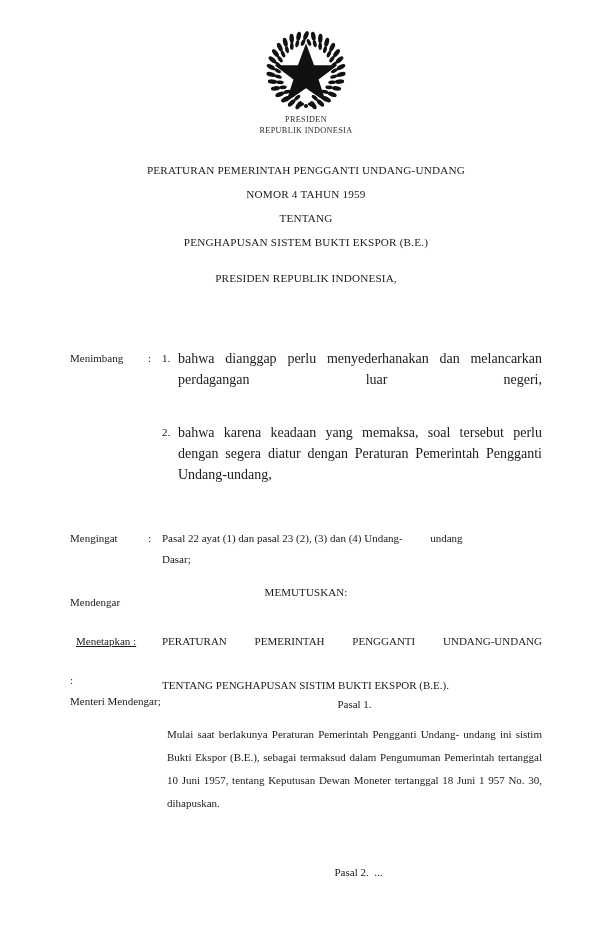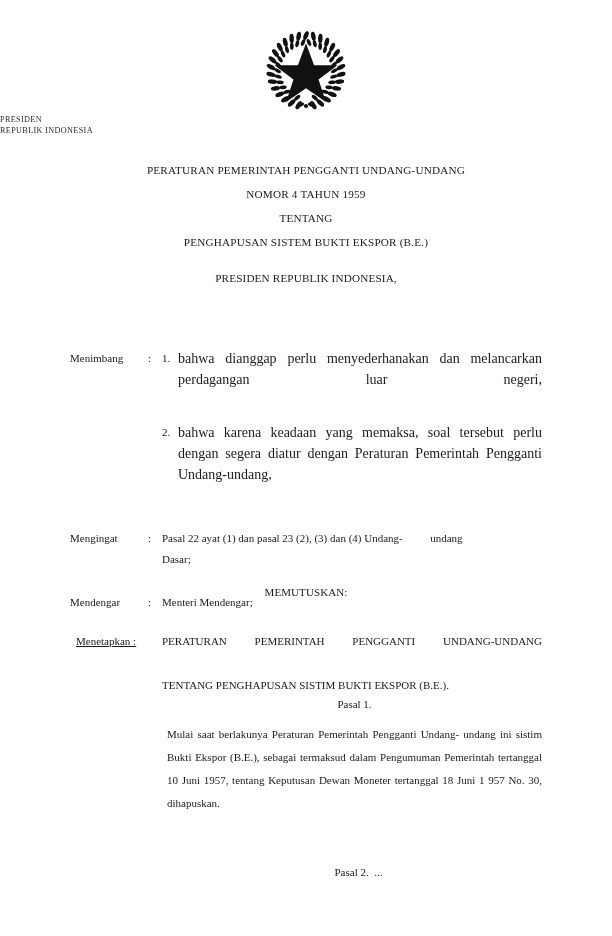--- a/index.html
+++ b/index.html
@@ -20,20 +20,21 @@
     overflow: hidden;
     margin: 0 auto;
   }
 
   
   .emblem-block {
     position: absolute;
     left: 0;
     top: 26px;
     width: 612px;
+    text-align: center;
   }
   .emblem-svg {
     display: block;
     margin: 0 auto;
     width: 86px;
     height: 86px;
   }
   .emblem-caption {
     margin-top: 3px;
     font-size: 8.2px;
@@ -76,21 +77,21 @@
     left: 70px;
     top: 348px;
     width: 472px;
   }
   .row {
     position: relative;
     display: flex;
     align-items: flex-start;
     margin-bottom: 22px;
   }
-  .row:last-child { margin-bottom: 0; }
+  .row:last-child { margin-bottom: 0; flex-direction: column; }
   .row-label {
     width: 78px;
     flex: 0 0 78px;
     font-size: 11px;
     line-height: 21px;
   }
   .row-colon {
     width: 14px;
     flex: 0 0 14px;
     font-size: 11px;

